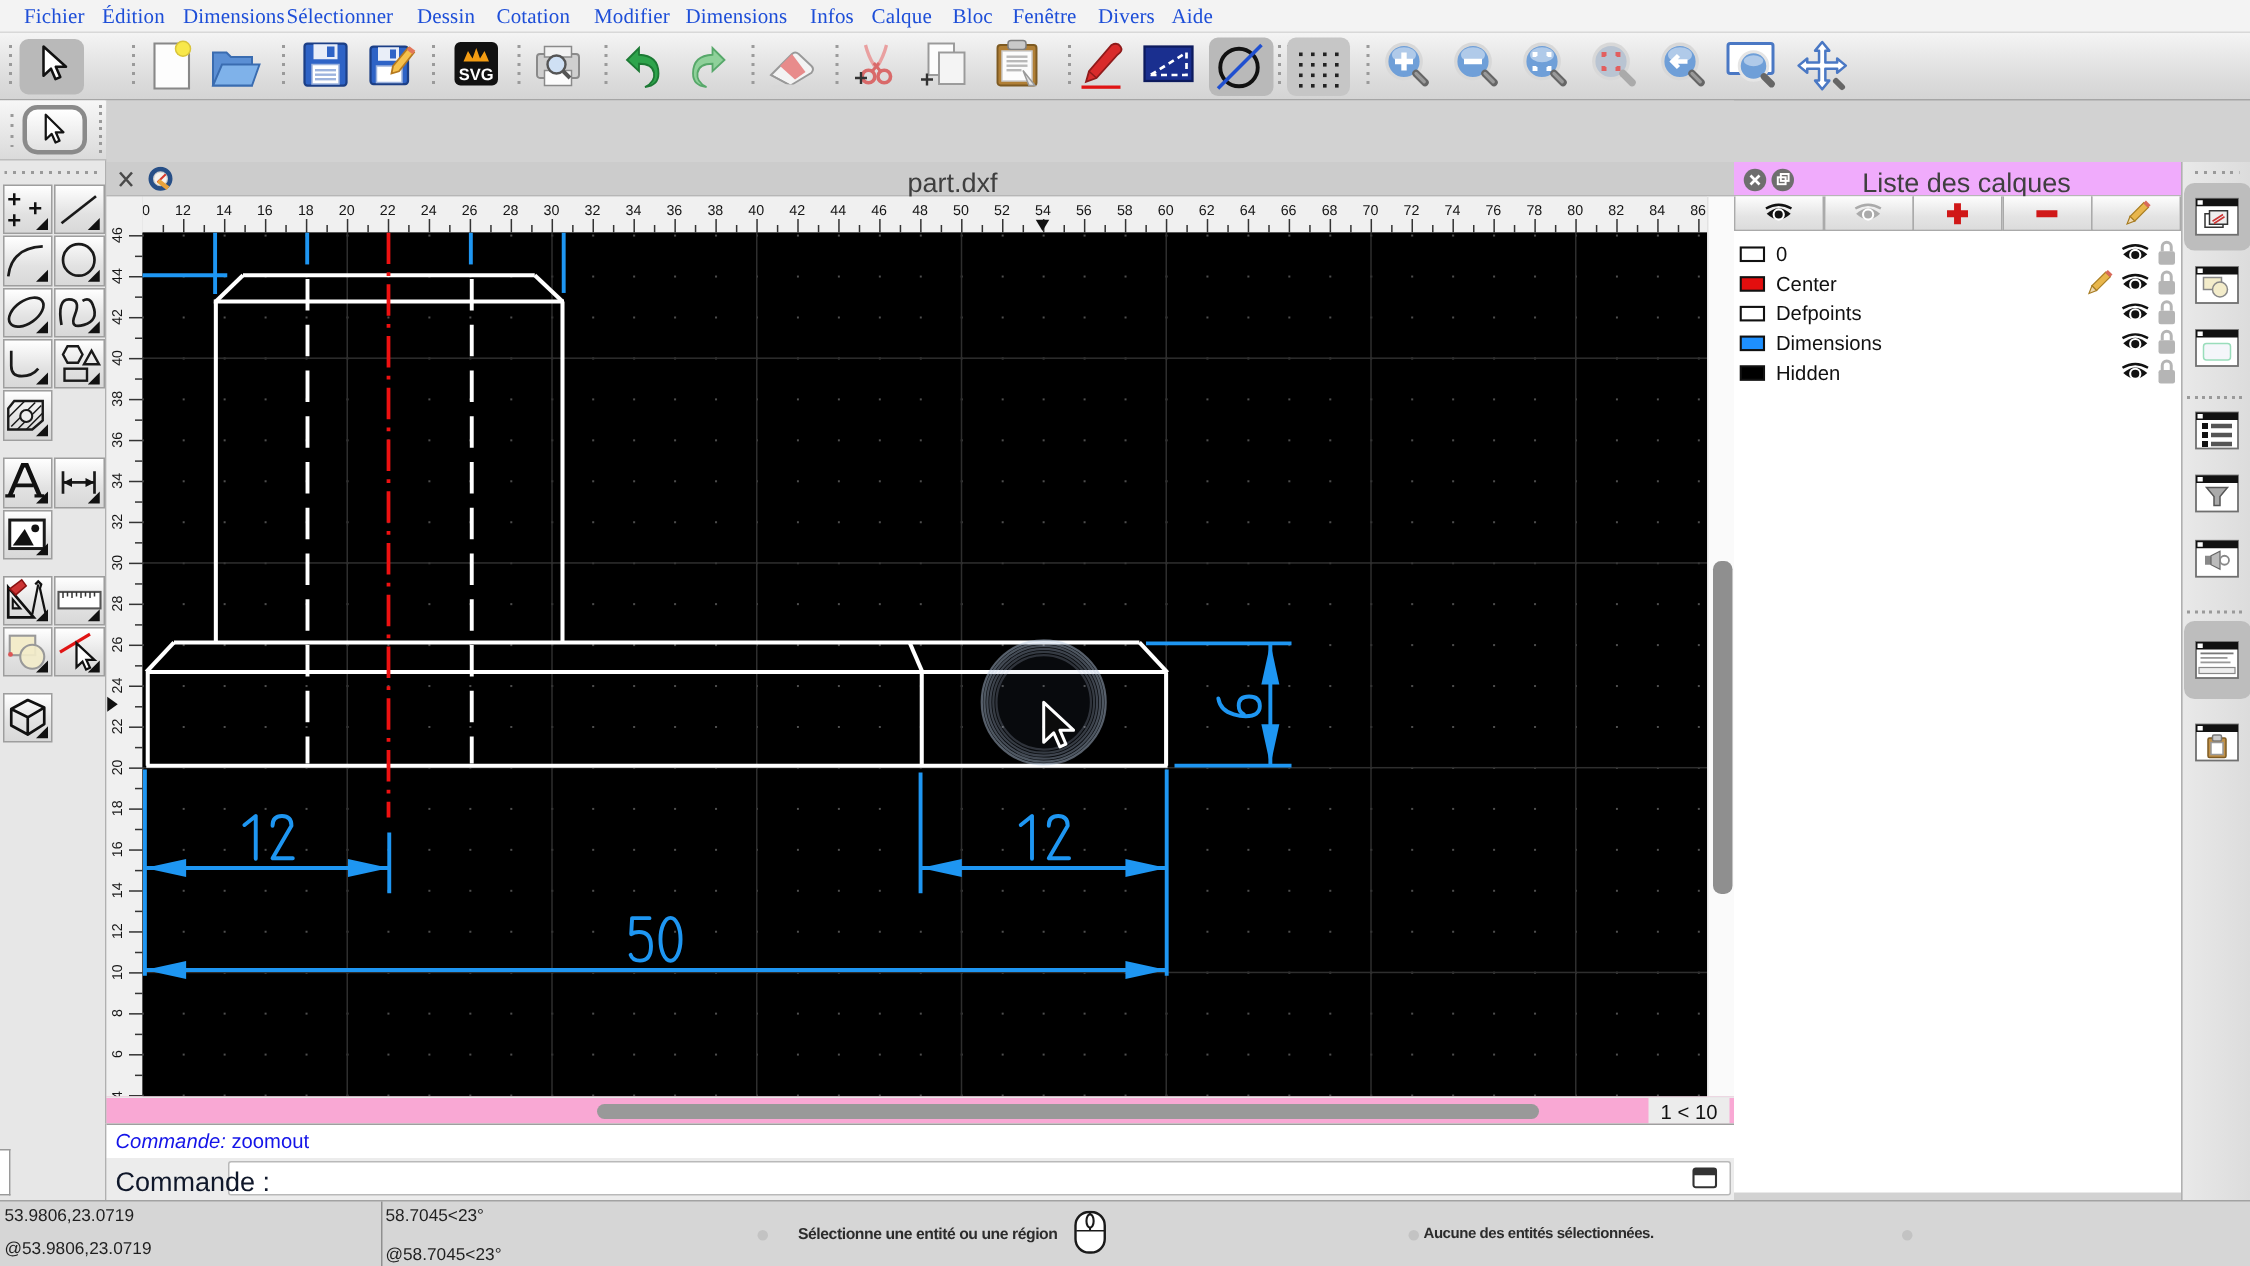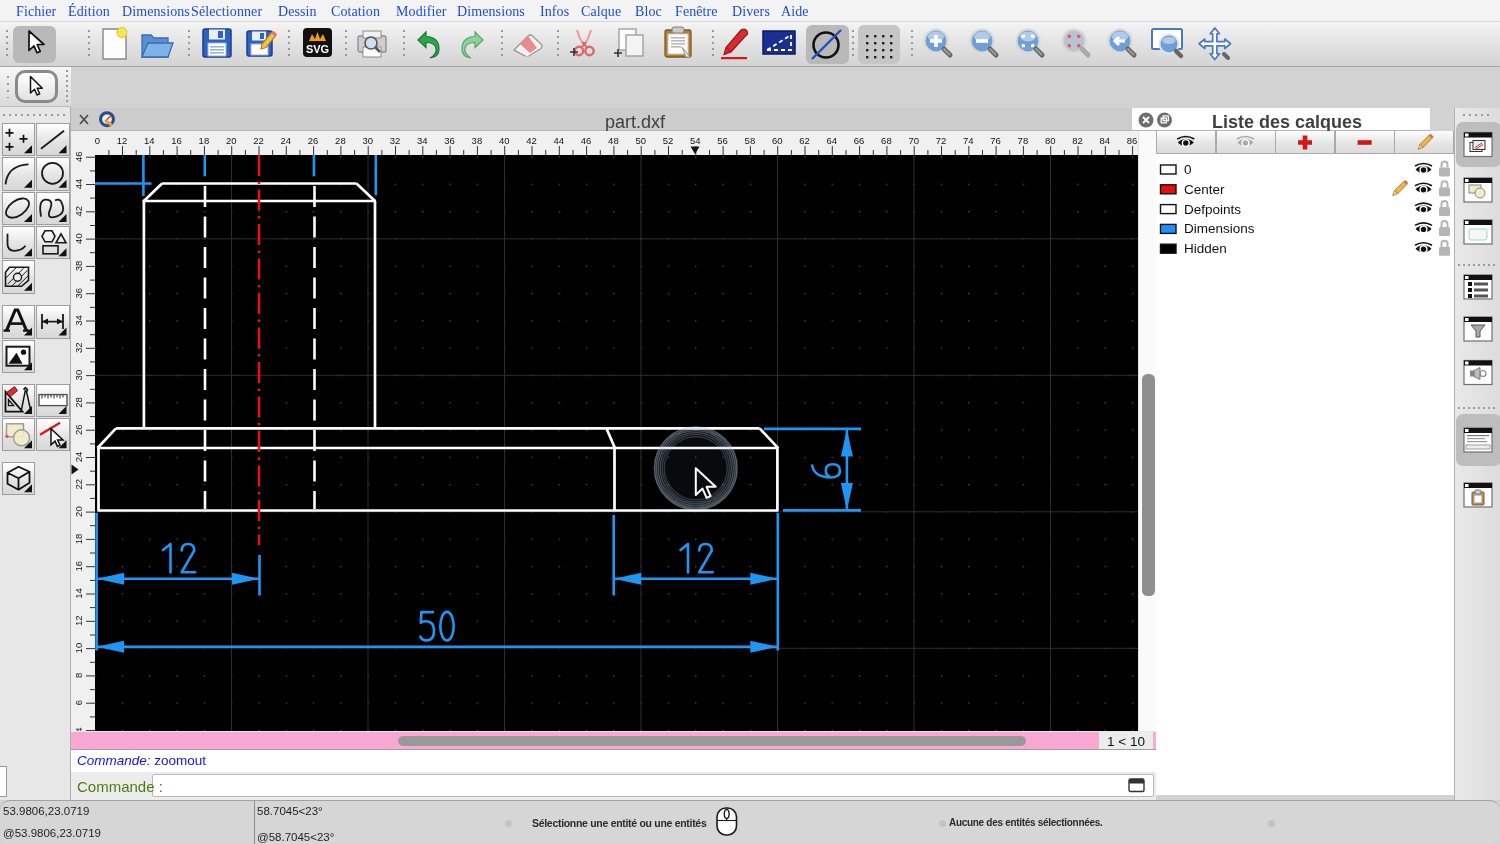--- a/index.html
+++ b/index.html
@@ -5,30 +5,30 @@
 html,body{width:1500px;height:844px;overflow:hidden;font-family:"Liberation Sans",sans-serif;background:#d2d2d2;}
 .abs{position:absolute;}
 #menubar{left:0;top:0;width:1500px;height:22px;background:#f3f3f3;border-bottom:1px solid #d8d8d8;}
 #menubar span{position:absolute;top:4px;font-size:14px;color:#1d4ed8;letter-spacing:.1px;font-family:Liberation Serif, serif;}
 #toolbar{left:0;top:22px;width:1500px;height:45px;background:linear-gradient(#f4f4f4,#dcdcdc 70%,#d4d4d4);border-bottom:1px solid #a5a5a5;}
 .tsep{position:absolute;top:8px;width:2px;height:28px;background-image:repeating-linear-gradient(#9a9a9a 0 2px,transparent 2px 6px);}
 #leftcol{left:0;top:67px;width:71px;height:733px;background:#e7e7e7;border-right:1px solid #b0b0b0;}
 .palbtn{position:absolute;width:33.6px;height:33.6px;background:linear-gradient(#ffffff,#e2e2e2 60%,#d8d8d8);border:1px solid #9e9e9e;}
 .mdibg{left:71px;top:67px;width:1085px;height:41px;background:#d2d2d2;}
 #wintitle{left:71px;top:108px;width:1085px;height:23px;background:#cccccc;border-bottom:1px solid #b6b6b6;}
-#rptitle{left:1132px;top:108px;width:298px;height:23px;background:#ffffff;border-bottom:1px solid #b6b6b6;font-weight:bold;}
+#rptitle{left:1156px;top:108px;width:298px;height:23px;background:#f0abfc;border-bottom:1px solid #b6b6b6;}
 .wtext{color:#3f3f3f;font-size:18px;}
 #hruler{left:95px;top:131px;width:1043px;height:24px;background:#f0f0f0;}
 #vruler{left:71px;top:131px;width:24px;height:600px;background:#f0f0f0;}
 #canvas{left:95px;top:155px;width:1043px;height:576px;background:#000;}
 #vsb{left:1138px;top:131px;width:18px;height:600px;background:#fafafa;border-left:1px solid #e2e2e2;}
 #hsb{left:71px;top:731px;width:1085px;height:18px;background:#f9a8d4;border-top:1px solid #e8e8e8;}
 #cmdhist{left:71px;top:749px;width:1085px;height:23px;background:#ffffff;border-top:1px solid #9f9f9f;}
 #cmdrow{left:71px;top:772px;width:1085px;height:28px;background:#ececec;}
-#statusbar{left:0;top:800px;width:1500px;height:44px;background:#d6d6d6;border-top:1px solid #a2a2a2;font-size:11px;color:#1f1f1f;border-radius:10px;}
+#statusbar{left:0;top:800px;width:1500px;height:44px;background:#d6d6d6;border-top:1px solid #a2a2a2;font-size:11px;color:#1f1f1f;}
 #rpanel{left:1156px;top:131px;width:298px;height:664px;background:#fff;}
 #rcol{left:1454px;top:108px;width:46px;height:692px;background:linear-gradient(90deg,#e9e9e9,#dcdcdc);border-left:1px solid #b0b0b0;}
 .lbtn{position:absolute;top:0;height:23px;background:linear-gradient(#fdfdfd,#e4e4e4 60%,#dcdcdc);border:1px solid #aaaaaa;border-top:none;}
 .gap-e7{left:0;top:749px;width:71px;height:51px;background:#e7e7e7;border-right:1px solid #b0b0b0;}
 </style></head>
 <body>
 
 <div class="abs" id="menubar">
 <span style="left:16px">Fichier</span>
 <span style="left:68px">Édition</span>
@@ -605,35 +605,35 @@
     <div class="abs" style="left:3px;top:243px;width:13px;height:222px;background:#8f8f8f;border-radius:5.5px"></div>
   </div>
 <div class="abs" id="hsb">
     <div class="abs" style="left:327px;top:3.5px;width:628px;height:10.5px;background:#999999;border-radius:5px"></div>
     <div class="abs" style="left:1028px;top:0;width:54px;height:17px;background:#ececec;font-size:13.5px;color:#111;text-align:center;padding-top:2px">1 &lt; 10</div>
   </div>
 <div class="abs" id="cmdhist">
     <span style="position:absolute;left:6px;top:3px;font-size:13.5px;color:#1414e8"><i>Commande:</i> zoomout</span>
   </div>
 <div class="abs" id="cmdrow">
-    <span style="position:absolute;left:6px;top:6px;font-size:15px;color:#4d7c0f;z-index:3">Commande :</span>
+    <span style="position:absolute;left:6px;top:6px;font-size:18px;color:#0f172a;z-index:3">Commande :</span>
     <div class="abs" style="left:81px;top:2px;width:1002px;height:23px;background:#fff;border:1px solid #b9b9b9;border-radius:2px"></div>
     <svg class="abs" style="left:1057px;top:6px" width="18" height="15" viewBox="0 0 18 15">
       <rect x="1" y="1" width="15" height="12.5" rx="1.5" fill="#fff" stroke="#333" stroke-width="1.4"></rect>
       <rect x="1" y="1" width="15" height="4.5" fill="#333"></rect>
     </svg>
   </div>
 <div class="abs" id="statusbar">
     <span class="abs" style="left:3px;top:4px;font-size:11.5px">53.9806,23.0719</span>
     <span class="abs" style="left:3px;top:26px;font-size:11.5px">@53.9806,23.0719</span>
     <div class="abs" style="left:254px;top:0;width:1px;height:44px;background:#8f8f8f"></div>
     <span class="abs" style="left:257px;top:4px;font-size:11.5px">58.7045&lt;23°</span>
     <span class="abs" style="left:257px;top:30px;font-size:11.5px">@58.7045&lt;23°</span>
     <div class="abs" style="left:505px;top:19px;width:7px;height:7px;border-radius:50%;background:#c3c3c3"></div>
-    <span class="abs" style="left:532px;top:15.5px;font-size:10.5px;letter-spacing:-0.3px;font-weight:bold;color:#2c2c2c">Sélectionne une entité ou une entités</span>
+    <span class="abs" style="left:532px;top:15.5px;font-size:10.5px;letter-spacing:-0.3px;font-weight:bold;color:#2c2c2c">Sélectionne une entité ou une région</span>
     <svg class="abs" style="left:716px;top:6px" width="22" height="29" viewBox="0 0 22 29">
       <rect x="1" y="1" width="19.5" height="27" rx="9" fill="#fff" stroke="#1a1a1a" stroke-width="1.6"></rect>
       <path d="M10.7,1.5 L10.7,13" stroke="#1a1a1a" stroke-width="1.3"></path>
       <path d="M1.5,13.5 L20,13.5" stroke="#1a1a1a" stroke-width="1.1"></path>
       <ellipse cx="10.7" cy="7" rx="2.4" ry="4.4" fill="#fff" stroke="#1a1a1a" stroke-width="1.4"></ellipse>
     </svg>
     <div class="abs" style="left:939px;top:19px;width:7px;height:7px;border-radius:50%;background:#c3c3c3"></div>
     <span class="abs" style="left:949px;top:15.5px;font-size:10px;letter-spacing:-0.3px;font-weight:bold;color:#2c2c2c">Aucune des entités sélectionnées.</span>
     <div class="abs" style="left:1268px;top:19px;width:7px;height:7px;border-radius:50%;background:#c3c3c3"></div>
   </div>

